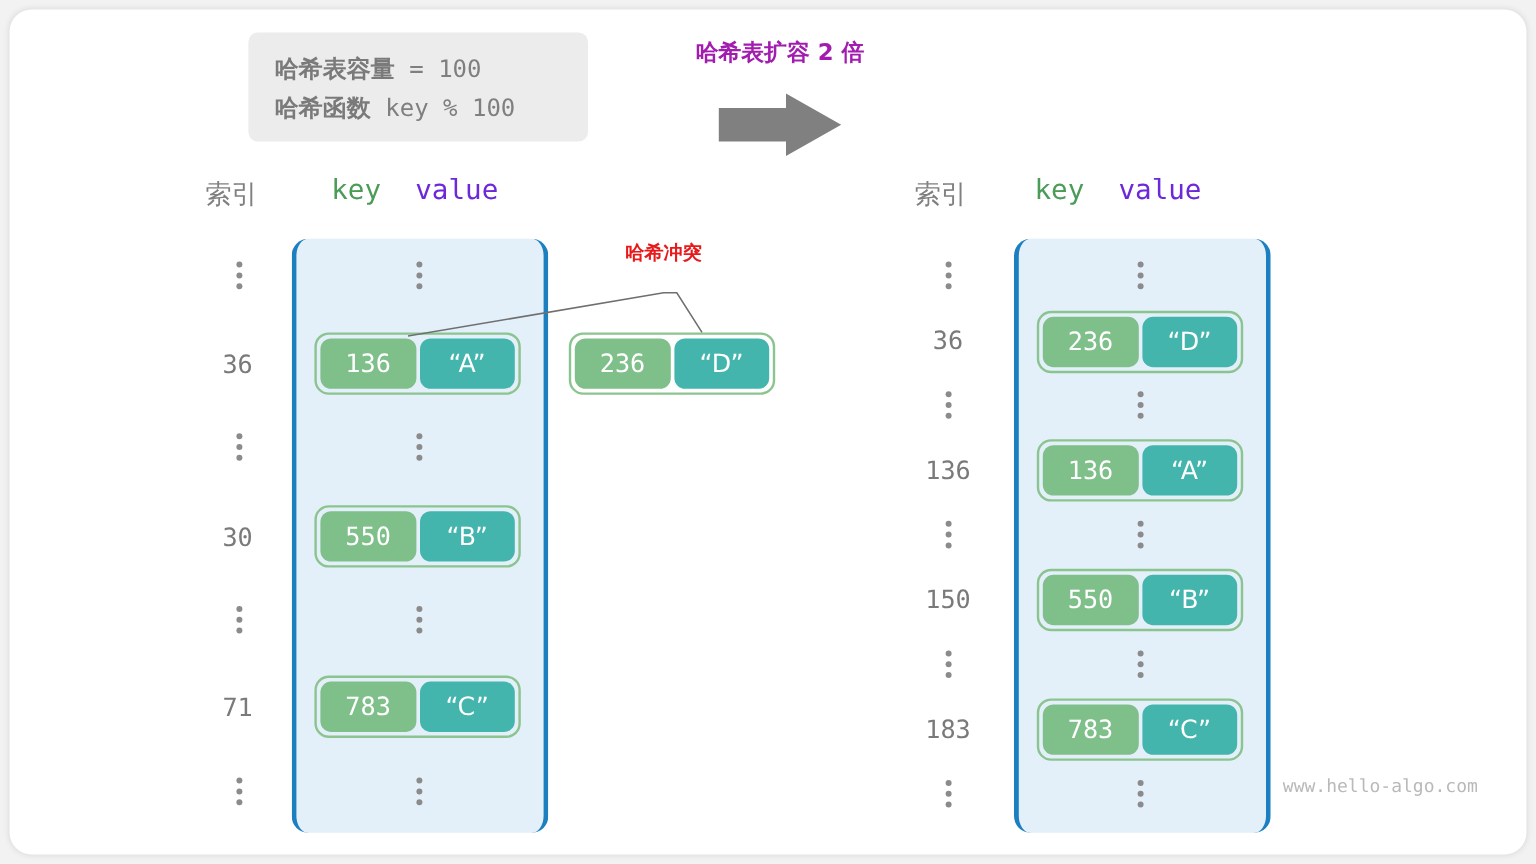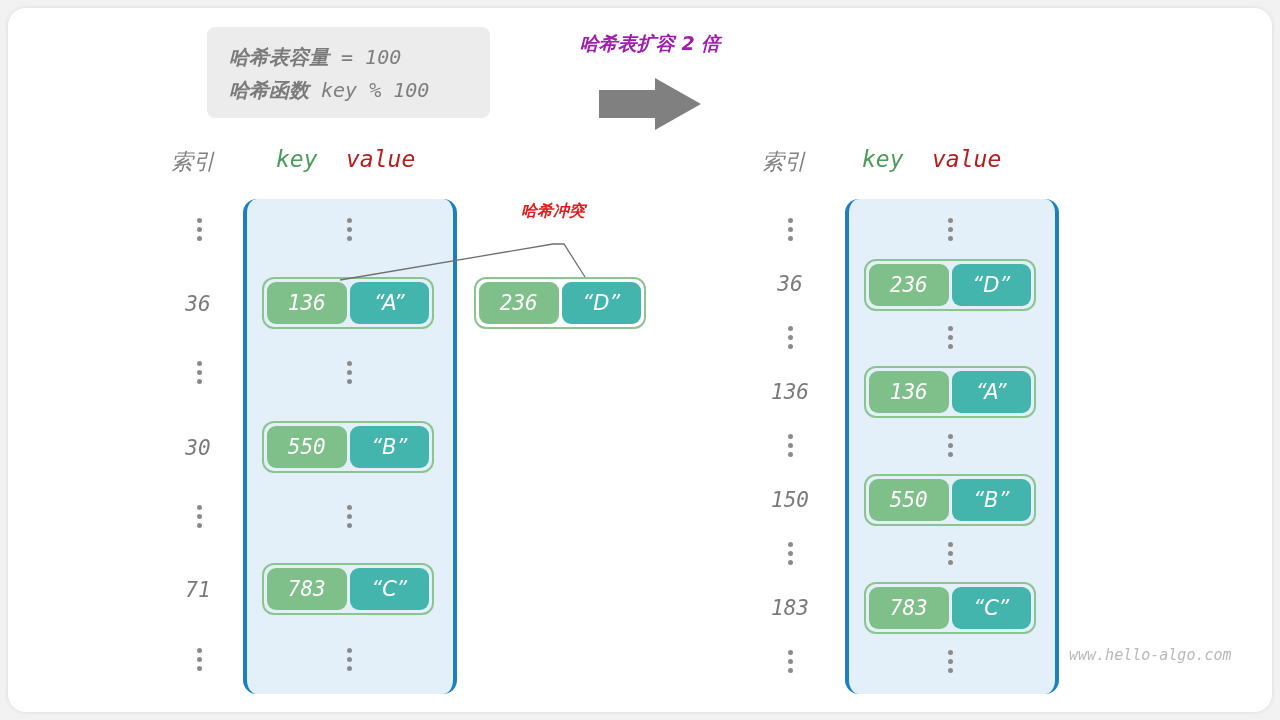--- a/index.html
+++ b/index.html
@@ -12,21 +12,20 @@
     height: 720px;
     font-family: "DejaVu Sans", sans-serif;
     overflow: hidden;
   }
 
   #canvas {
     position: relative;
     width: 1280px;
     height: 720px;
     background: #f2f2f2;
-    font-style: italic;
   }
 
   
   #card {
     position: absolute;
     left: 8px;
     top: 8px;
     width: 1264px;
     height: 704px;
     background: #ffffff;
@@ -89,21 +88,21 @@
     white-space: pre;
   }
   .hdr-index {
     position: absolute;
     color: #808080;
     font-family: "DejaVu Sans", sans-serif;
     font-weight: normal;
     font-size: 22px;
   }
   .hdr-key   { position: absolute; color: #4c9c59; }
-  .hdr-value { position: absolute; color: #b91c1c; }
+  .hdr-value { position: absolute; color: #6d28d9; }
 
   
   .bracket {
     position: absolute;
     background: #e3f0fa;
     border-left: 4px solid #1c7fc0;
     border-right: 4px solid #1c7fc0;
     border-top: 0;
     border-bottom: 0;
     border-radius: 14px;

